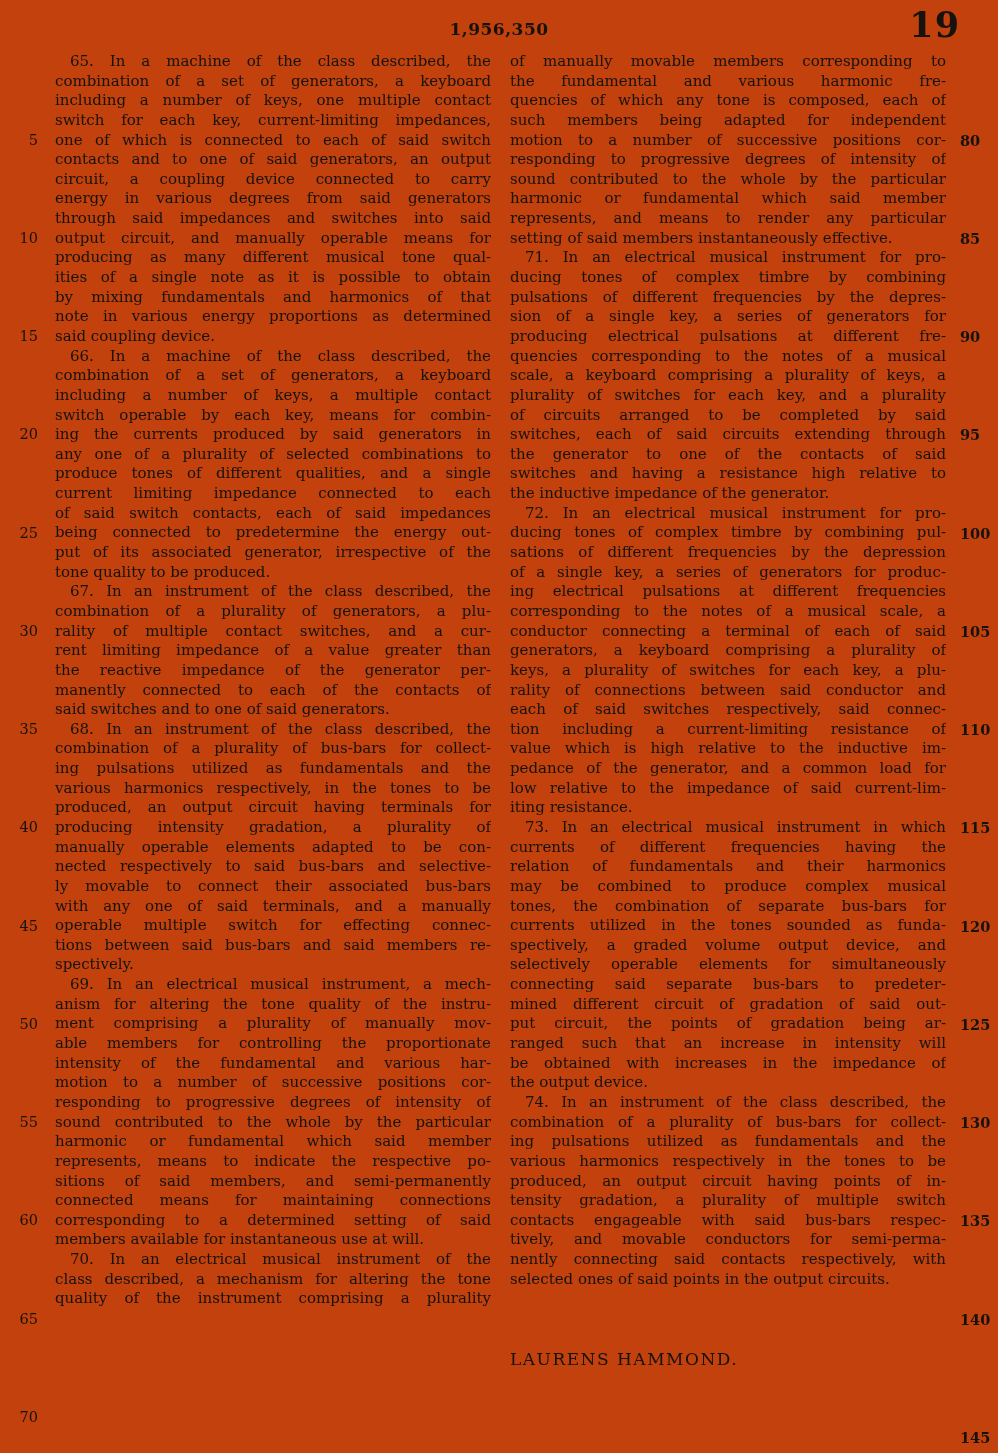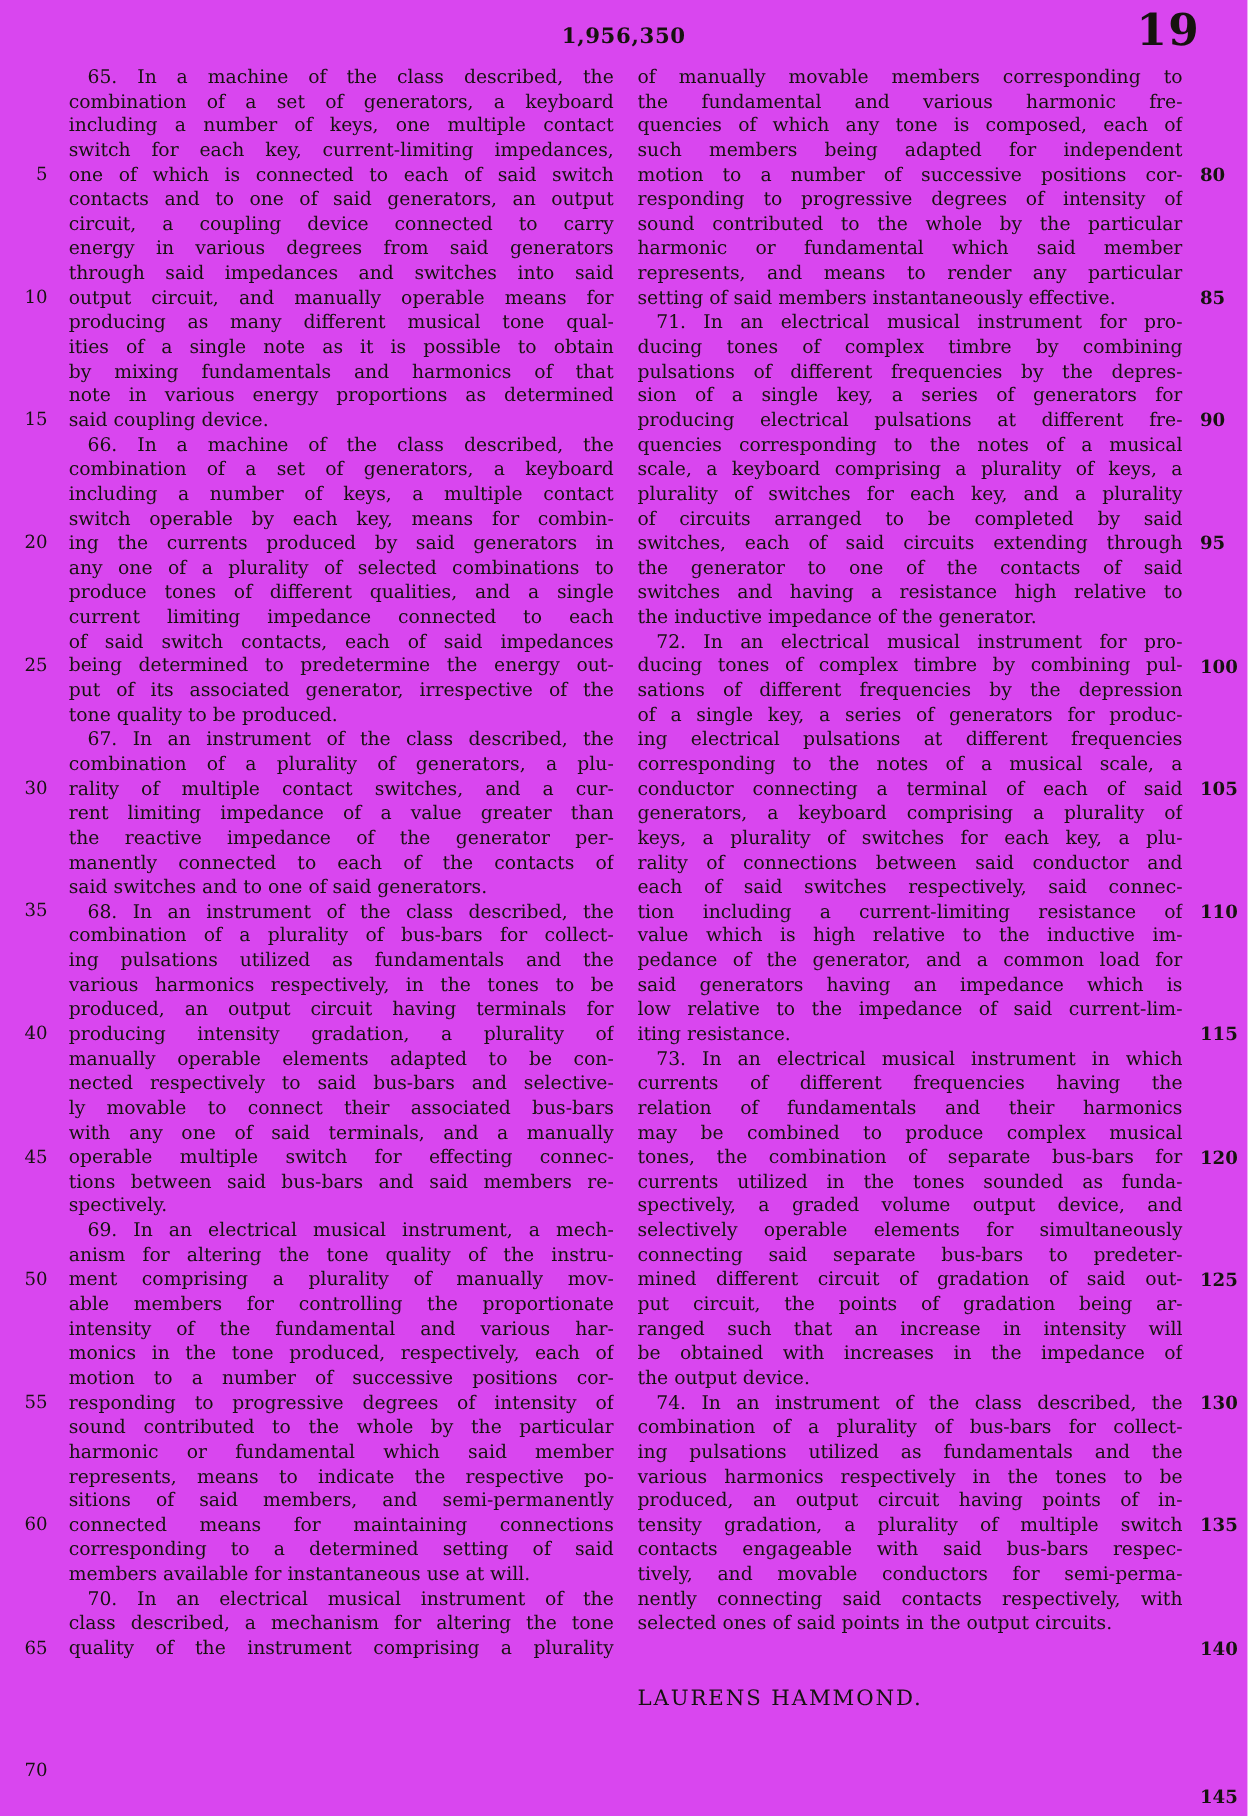--- a/index.html
+++ b/index.html
@@ -1,19 +1,19 @@
 <!DOCTYPE html>
 <html><head>
 <meta charset="utf-8">
 <style>
   html,body { margin:0; padding:0; background:#ffffff; }
   .page {
     position:relative;
     width:998px; height:1453px;
-    background:#d946ef;
+    background:#c2410c;
     overflow:hidden;
     font-family:"DejaVu Serif", serif;
     color:#16130f;
   }
   .patent-number {
     position:absolute; top:19px; left:0; width:100%;
     text-align:center;
     font-size:17px; font-weight:700; letter-spacing:0.5px;
   }
   .page-number {
@@ -92,21 +92,21 @@
       <div class="line noj">said coupling device.</div>
       <div class="line ind">66. In a machine of the class described, the</div>
       <div class="line">combination of a set of generators, a keyboard</div>
       <div class="line">including a number of keys, a multiple contact</div>
       <div class="line">switch operable by each key, means for combin-</div>
       <div class="line">ing the currents produced by said generators in</div>
       <div class="line">any one of a plurality of selected combinations to</div>
       <div class="line">produce tones of different qualities, and a single</div>
       <div class="line">current limiting impedance connected to each</div>
       <div class="line">of said switch contacts, each of said impedances</div>
-      <div class="line">being determined to predetermine the energy out-</div>
+      <div class="line">being connected to predetermine the energy out-</div>
       <div class="line">put of its associated generator, irrespective of the</div>
       <div class="line noj">tone quality to be produced.</div>
       <div class="line ind">67. In an instrument of the class described, the</div>
       <div class="line">combination of a plurality of generators, a plu-</div>
       <div class="line">rality of multiple contact switches, and a cur-</div>
       <div class="line">rent limiting impedance of a value greater than</div>
       <div class="line">the reactive impedance of the generator per-</div>
       <div class="line">manently connected to each of the contacts of</div>
       <div class="line noj">said switches and to one of said generators.</div>
       <div class="line ind">68. In an instrument of the class described, the</div>
@@ -120,21 +120,20 @@
       <div class="line">ly movable to connect their associated bus-bars</div>
       <div class="line">with any one of said terminals, and a manually</div>
       <div class="line">operable multiple switch for effecting connec-</div>
       <div class="line">tions between said bus-bars and said members re-</div>
       <div class="line noj">spectively.</div>
       <div class="line ind">69. In an electrical musical instrument, a mech-</div>
       <div class="line">anism for altering the tone quality of the instru-</div>
       <div class="line">ment comprising a plurality of manually mov-</div>
       <div class="line">able members for controlling the proportionate</div>
       <div class="line">intensity of the fundamental and various har-</div>
-      <div class="line">monics in the tone produced, respectively, each of</div>
       <div class="line">motion to a number of successive positions cor-</div>
       <div class="line">responding to progressive degrees of intensity of</div>
       <div class="line">sound contributed to the whole by the particular</div>
       <div class="line">harmonic or fundamental which said member</div>
       <div class="line">represents, means to indicate the respective po-</div>
       <div class="line">sitions of said members, and semi-permanently</div>
       <div class="line">connected means for maintaining connections</div>
       <div class="line">corresponding to a determined setting of said</div>
       <div class="line noj">members available for instantaneous use at will.</div>
       <div class="line ind">70. In an electrical musical instrument of the</div>
@@ -174,21 +173,20 @@
       <div class="line">ing electrical pulsations at different frequencies</div>
       <div class="line">corresponding to the notes of a musical scale, a</div>
       <div class="line">conductor connecting a terminal of each of said</div>
       <div class="line">generators, a keyboard comprising a plurality of</div>
       <div class="line">keys, a plurality of switches for each key, a plu-</div>
       <div class="line">rality of connections between said conductor and</div>
       <div class="line">each of said switches respectively, said connec-</div>
       <div class="line">tion including a current-limiting resistance of</div>
       <div class="line">value which is high relative to the inductive im-</div>
       <div class="line">pedance of the generator, and a common load for</div>
-      <div class="line">said generators having an impedance which is</div>
       <div class="line">low relative to the impedance of said current-lim-</div>
       <div class="line noj">iting resistance.</div>
       <div class="line ind">73. In an electrical musical instrument in which</div>
       <div class="line">currents of different frequencies having the</div>
       <div class="line">relation of fundamentals and their harmonics</div>
       <div class="line">may be combined to produce complex musical</div>
       <div class="line">tones, the combination of separate bus-bars for</div>
       <div class="line">currents utilized in the tones sounded as funda-</div>
       <div class="line">spectively, a graded volume output device, and</div>
       <div class="line">selectively operable elements for simultaneously</div>

